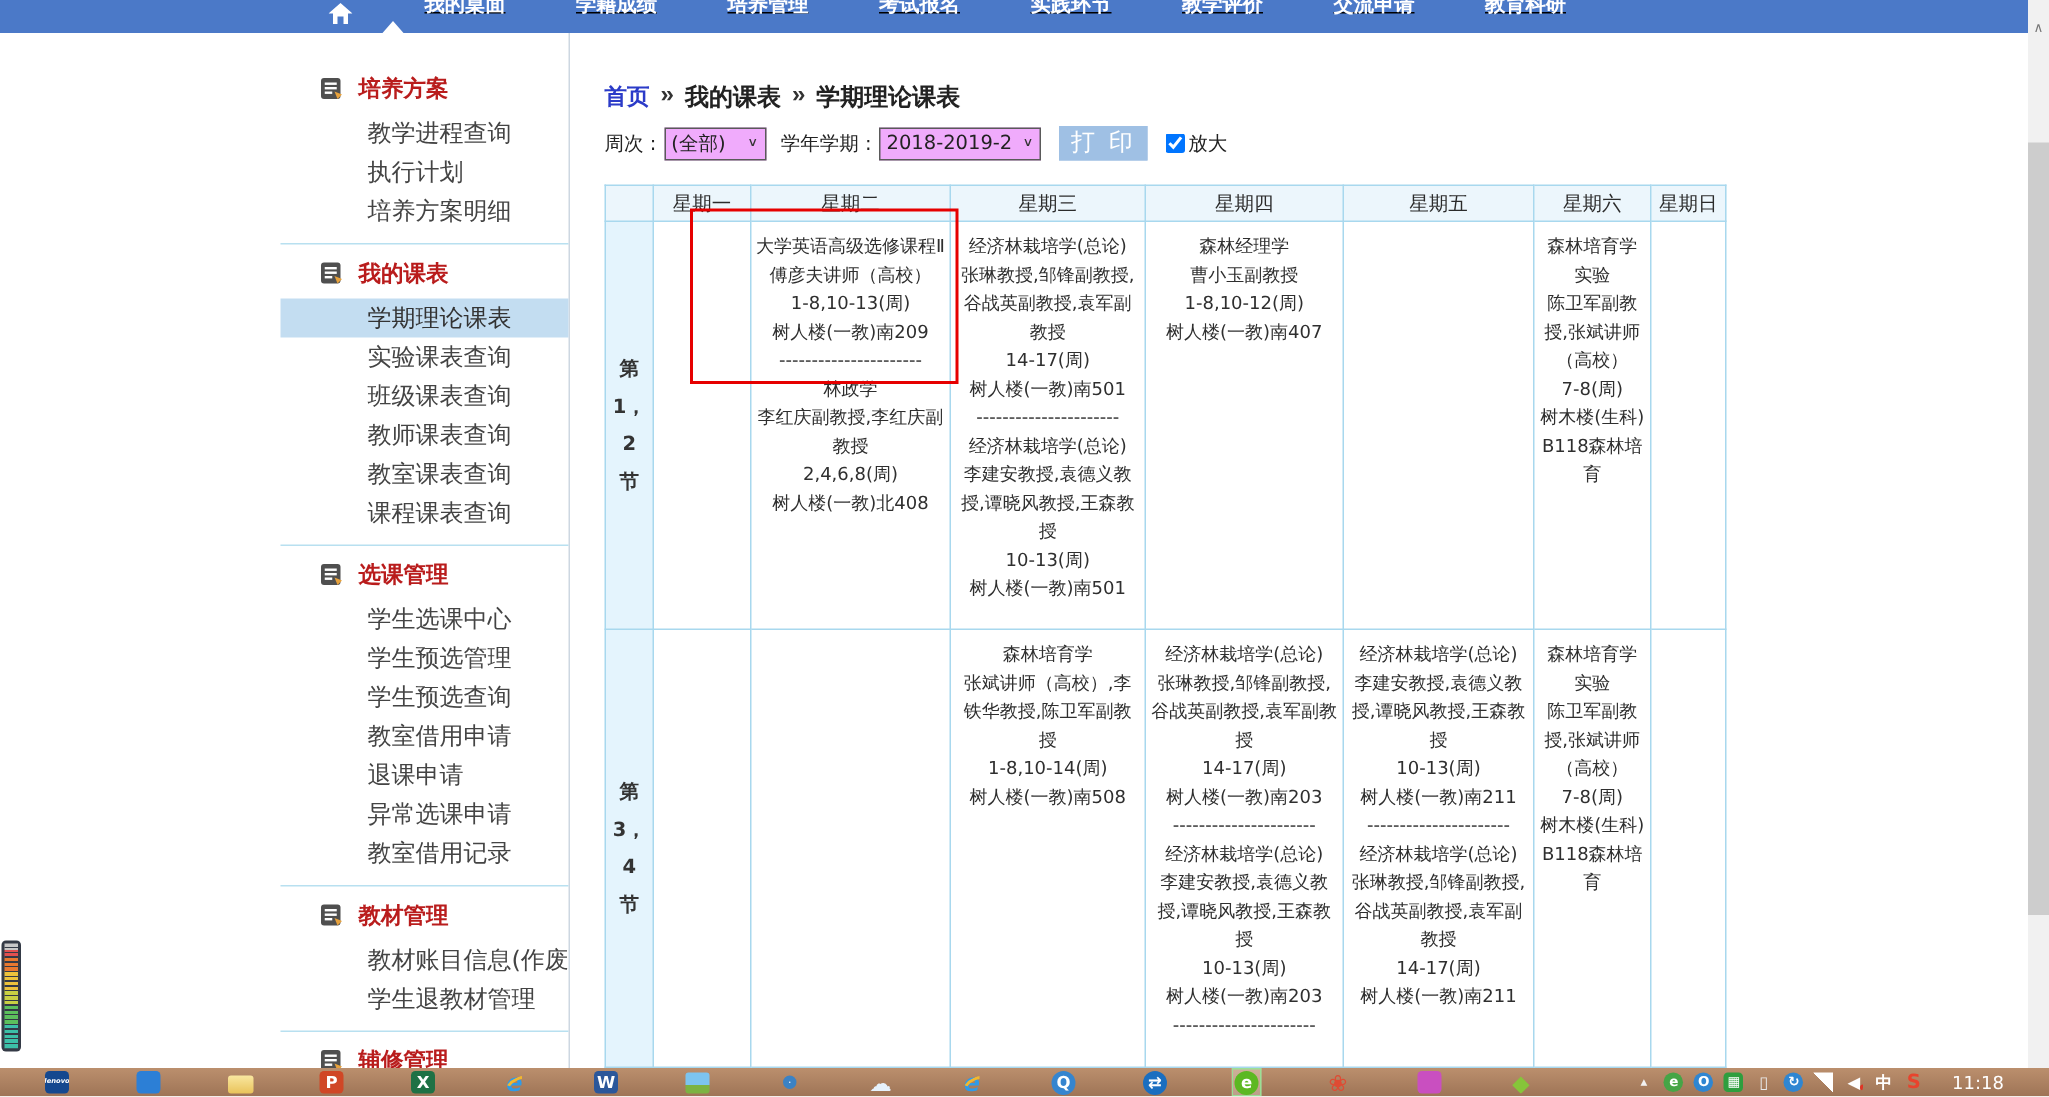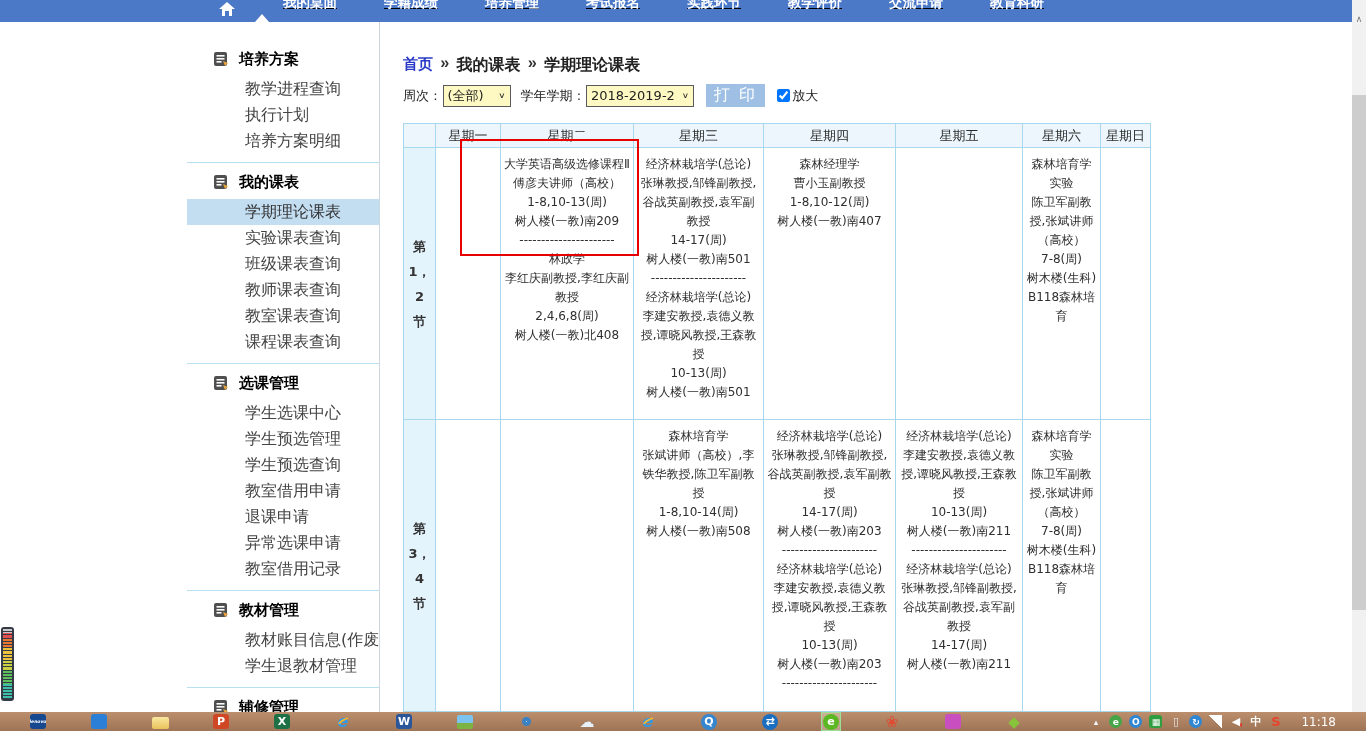--- a/index.html
+++ b/index.html
@@ -11,33 +11,33 @@
   .navbar { position:absolute; left:0; top:0; width:1352px; height:22px; background:#4b79c8; overflow:hidden;text-decoration:underline; }
   .nav-flex { display:flex; align-items:flex-start; padding-left:218px; gap:47px; }
   .home { margin-top:1px; width:18px; height:16px; display:flex; align-items:center; justify-content:center; }
   .nav-item { color:#fff; font-size:13.5px; font-weight:600; white-space:nowrap; margin-top:-6px; }
   .tri { position:absolute; left:255px; bottom:0; width:0; height:0;
          border-left:7px solid transparent; border-right:7px solid transparent; border-bottom:8px solid #fff; }
 
   
   .sidebar { position:absolute; left:0; top:22px; width:380px; height:690px; background:#fff; border-right:1px solid #cdd7e1; }
   .sb-menu { position:absolute; left:187px; top:0; width:192px; padding-top:26px; }
-  .sb-header { display:flex; align-items:center; gap:10px; height:22px; margin:0 0 6px 26px; font-size:15px; font-weight:bold; color:#000000; }
+  .sb-header { display:flex; align-items:center; gap:10px; height:22px; margin:0 0 6px 26px; font-size:15px; font-weight:bold; color:#b91c1c; }
   .sb-ico { width:16px; height:16px; display:inline-flex; }
   .sb-item { height:26px; line-height:26px; padding-left:58px; font-size:16px; color:#444; cursor:pointer; white-space:nowrap; }
   .sb-item.active { background:#c3ddf1; color:#333; }
   .sb-sep { border-top:1px solid #b8e0f0; margin:8px 0; }
 
   
   .main { position:absolute; left:380px; top:22px; right:14px; bottom:19px; background:#fff; }
   .breadcrumb { position:absolute; left:23px; top:33px; display:flex; align-items:flex-start; gap:7px; font-size:16px; font-weight:bold; color:#222;font-family:Liberation Mono, monospace; }
   .bc-home { color:#2b3bc8; font-size:15px; cursor:pointer; }
   .bc-sep { color:#333; }
   .filter-bar { position:absolute; left:23px; top:62px; display:flex; align-items:center; font-size:13px; color:#222; }
-  .sel { display:flex; align-items:center; justify-content:space-between; border:1px solid #5a5a5a; background:#fef9c3; height:22px; padding:0 4px; margin-left:5px; cursor:pointer; }
+  .sel { display:flex; align-items:center; justify-content:space-between; border:1px solid #5a5a5a; background:#f0abfc; height:22px; padding:0 4px; margin-left:5px; cursor:pointer; }
   .sel .chev { font-size:10px; color:#333; margin-left:6px; transform:scaleY(.8); }
   .sel.week { width:68px; }
   .sel.term { width:108px; margin-right:6px; }
   .lbl2 { margin-left:10px; }
   .print-btn { margin-left:6px; background:#9fc0e4; border:1px solid #9fc0e4; color:#fff; height:23px; font-size:16px; padding:0 7px; letter-spacing:2px; cursor:pointer; font-family:inherit; }
   .zoom-box { margin-left:12px; display:flex; align-items:center; gap:2px; }
 
   
   table.tt { position:absolute; left:23px; top:101px; width:747px; border-collapse:collapse; table-layout:fixed; }
   .tt th, .tt td { border:1px solid #a8d8ee; }

